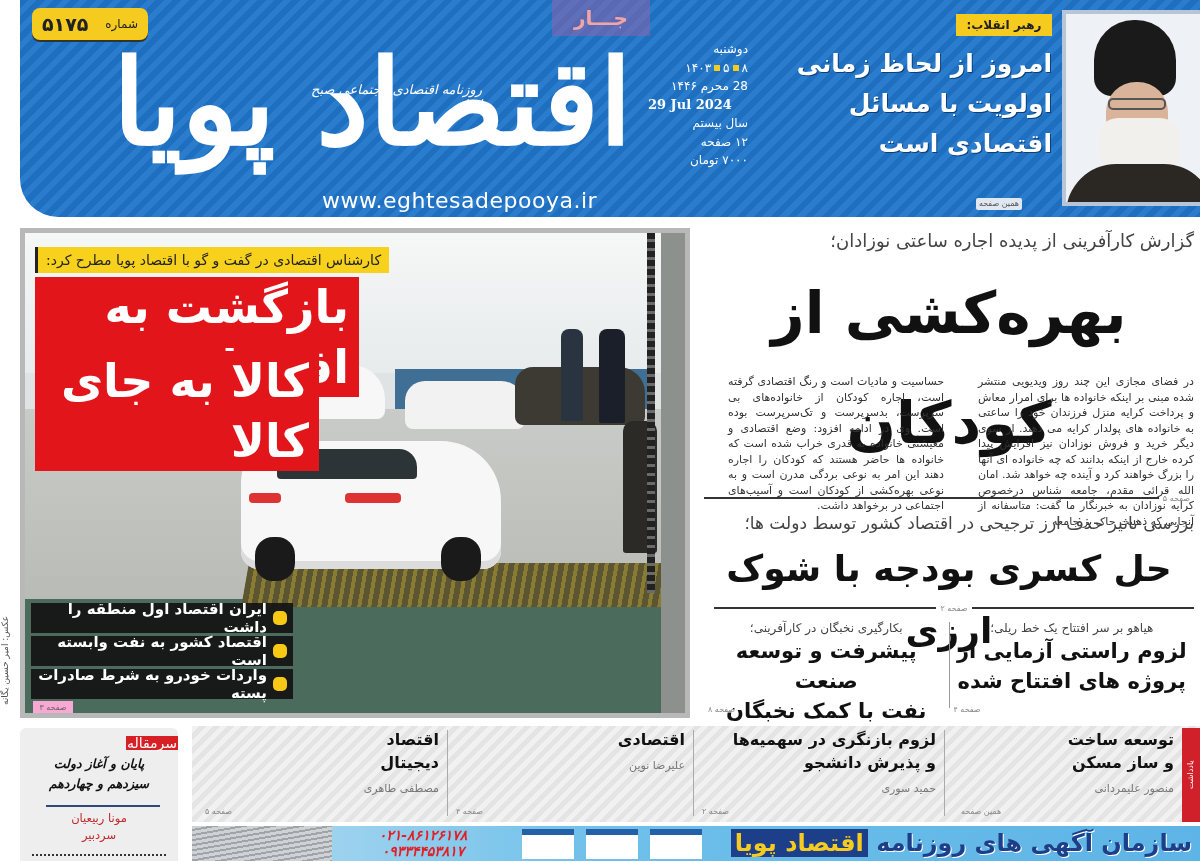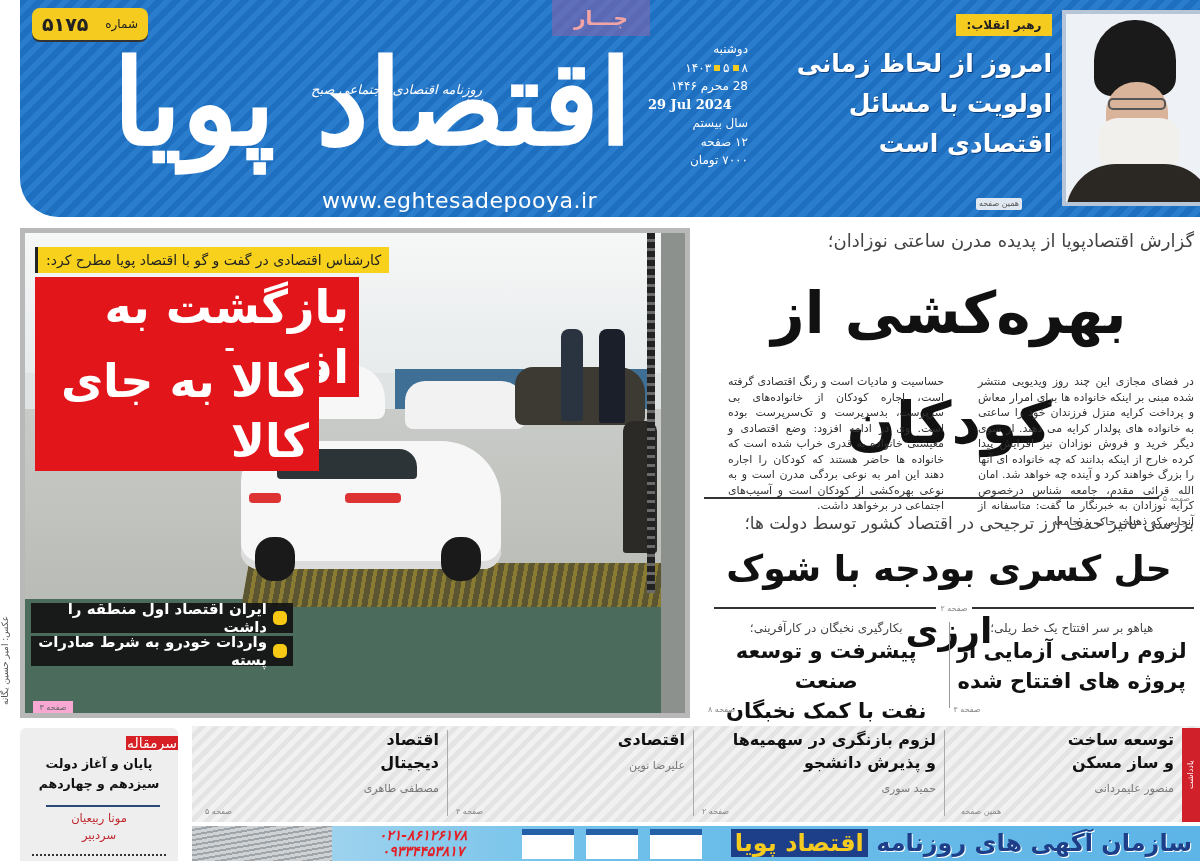--- a/index.html
+++ b/index.html
@@ -151,21 +151,21 @@
   .col-item .col-ref { position: absolute; bottom: 6px; font-size: 8px; color: #888; }
   .col-vr { width: 1px; background: #aaa; margin: 4px 0 6px; }
   .vert-tag {
     position: absolute; left: 1182px; top: 728px; width: 18px; height: 94px; background: #d0202a;
     color: #fff; font-size: 8px; writing-mode: vertical-rl; transform: rotate(180deg); text-align: center; line-height: 18px;
   }
 
   
   .editorial { position: absolute; left: 20px; top: 728px; width: 158px; height: 133px; background: #eeeeee; border-radius: 6px 6px 0 0; }
   .editorial .tag { position: absolute; left: 106px; top: 8px; width: 52px; height: 14px; background: #d72026; color: #fff; font-size: 14px; text-align: center; line-height: 14px; direction: rtl; }
-  .editorial .title { position: absolute; left: 6px; top: 26px; width: 146px; font-weight: bold; font-size: 12.5px; line-height: 20px; text-align: center; direction: rtl; color: #111; }
+  .editorial .title { position: absolute; left: 6px; top: 26px; width: 146px; font-weight: bold; font-size: 12.5px; line-height: 20px; text-align: center; direction: rtl; color: #111; font-style: italic; }
   .editorial .sep { position: absolute; left: 26px; top: 77px; width: 114px; height: 1.5px; background: #2b4a7a; }
   .editorial .author { position: absolute; left: 6px; top: 82px; width: 146px; color: #c0272d; font-size: 11.5px; line-height: 17px; text-align: center; direction: rtl; }
   .editorial .teaser { position: absolute; left: 12px; top: 126px; width: 134px; height: 4px; border-top: 2px dotted #333; }
 
   
   .ad-banner {
     position: absolute; left: 192px; top: 826px; width: 1008px; height: 35px;
     background: linear-gradient(90deg, #b6dcf0, #6fc0ea 40%, #5db4e6 100%); overflow: hidden;
   }
   .ad-paper { position: absolute; left: 0; top: 0; width: 140px; height: 35px; background: repeating-linear-gradient(170deg, #cfd2d4 0 3px, #9ea4a8 3px 5px); }
@@ -246,29 +246,33 @@
   <div class="kicker-yellow">کارشناس اقتصادی در گفت و گو با اقتصاد پویا مطرح کرد:</div>
   <div class="red-head l1">بازگشت به اقتصاد</div>
   <div class="red-head l2">کالا به جای کالا</div>
   <div class="bullets">
     <div class="bullet-row">
       <span class="bullet-dot"></span>
       <span>ایران اقتصاد اول منطقه را داشت</span>
     </div>
     <div class="bullet-row">
       <span class="bullet-dot"></span>
+      <span>اقتصاد کشور به نفت وابسته است</span>
+    </div>
+    <div class="bullet-row">
+      <span class="bullet-dot"></span>
       <span>واردات خودرو به شرط صادرات پسته</span>
     </div>
   </div>
   <div class="page-ref-photo">صفحه ۳</div>
 </div>
 <div class="photo-credit">عکس: امیر حسین یگانه</div>
 
 <div class="story-children">
-  <div class="kicker-gray">گزارش اقتصادپویا از پدیده مدرن ساعتی نوزادان؛</div>
+  <div class="kicker-gray">گزارش کارآفرینی از پدیده اجاره ساعتی نوزادان؛</div>
   <div class="big-head">بهره‌کشی از کودکان</div>
   <div class="body-cols">
     <div class="body-col">در فضای مجازی این چند روز ویدیویی منتشر شده مبنی بر اینکه خانواده ها برای امرار معاش و پرداخت کرایه منزل فرزندان خود را ساعتی به خانواده های پولدار کرایه می دهند. از سوی دیگر خرید و فروش نوزادان نیز افزایش پیدا کرده خارج از اینکه بدانند که چه خانواده ای آنها را بزرگ خواهند کرد و آینده چه خواهد شد. امان الله قرائی مقدم، جامعه شناس درخصوص کرایه نوزادان به خبرنگار ما گفت: متاسفانه از آنجایی که ذهنیت حاک بر جامعه</div>
     <div class="body-col">حساسیت و مادیات است و رنگ اقتصادی گرفته است، اجاره کودکان از خانواده‌های بی سرپرست، بدسرپرست و تک‌سرپرست بوده است. وی در ادامه افزود: وضع اقتصادی و معیشتی خانواده به قدری خراب شده است که خانواده ها حاضر هستند که کودکان را اجاره دهند این امر به نوعی بردگی مدرن است و به نوعی بهره‌کشی از کودکان است و آسیب‌های اجتماعی در برخواهد داشت.</div>
   </div>
   <div class="rule-ref" style="left:0; top:268px; width:490px;">
     <span class="line"></span>
       <span class="ref">صفحه ۵</span>
   </div>
 </div>

